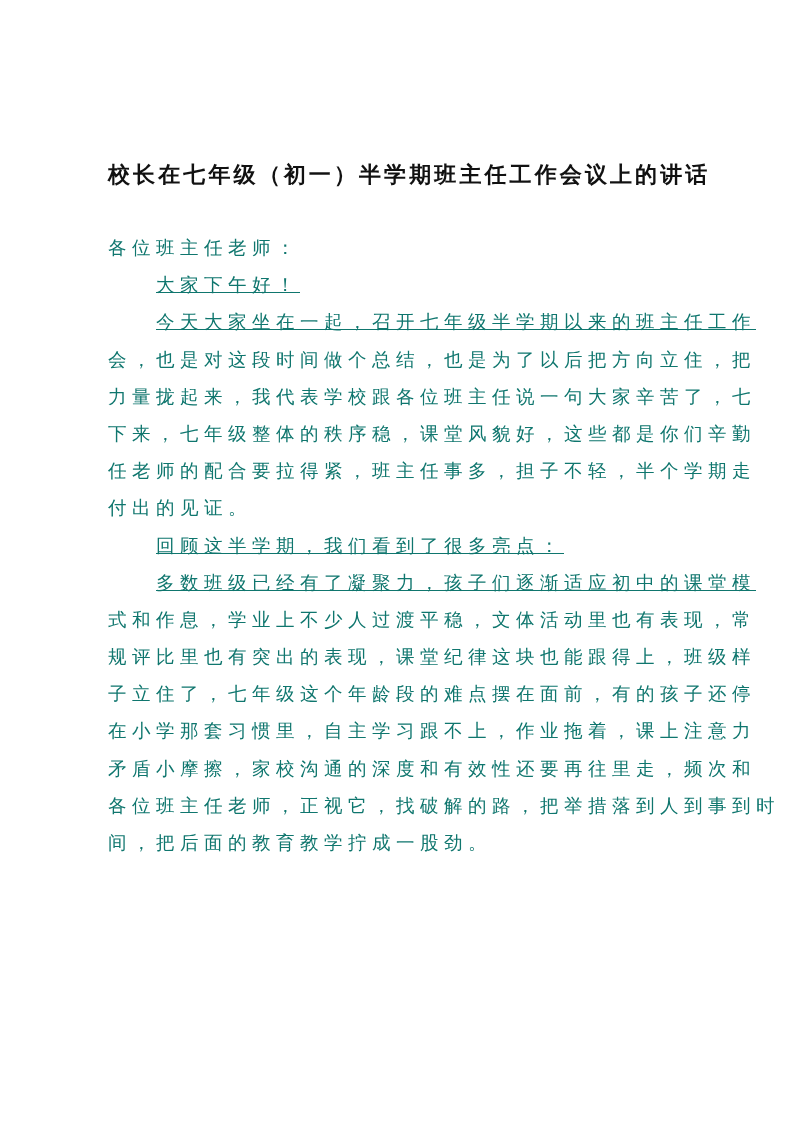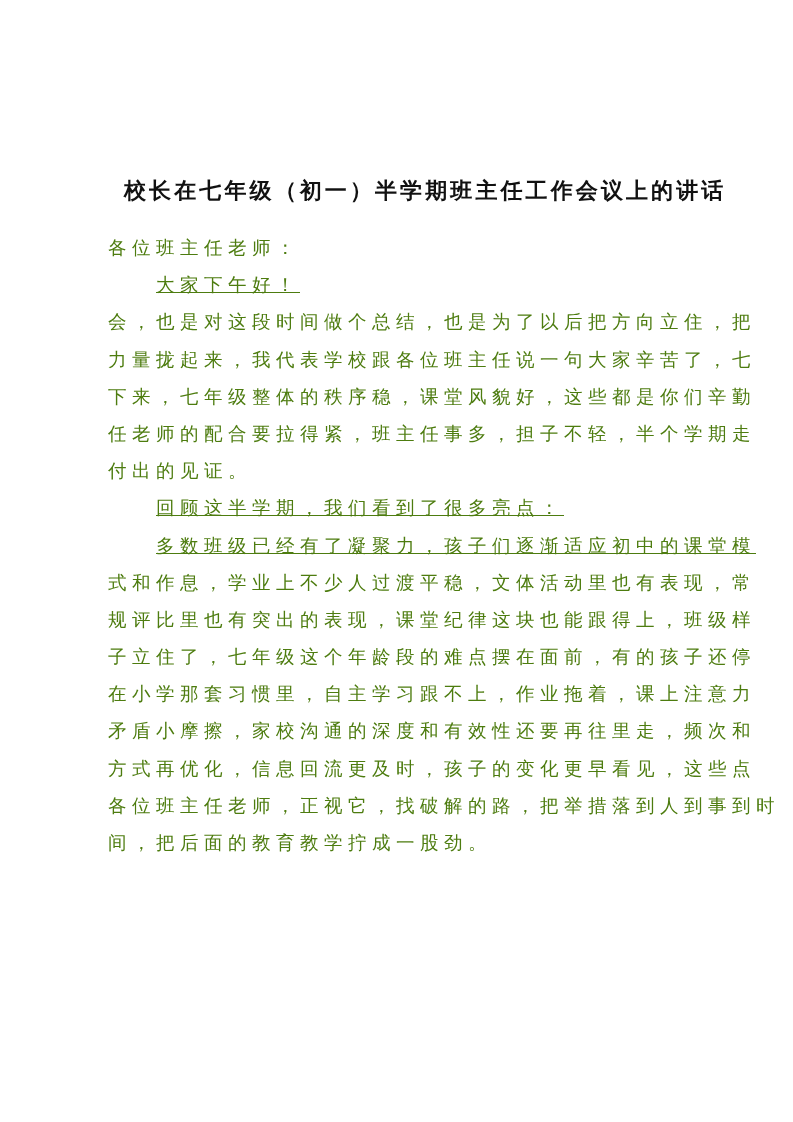--- a/index.html
+++ b/index.html
@@ -27,31 +27,31 @@
     left: 108px;
     top: 160px;
     width: 600px;
     font-family: "DejaVu Sans", "Liberation Sans", sans-serif;
     font-weight: bold;
     font-size: 22px;
     letter-spacing: 3.1px;
     line-height: 30px;
     white-space: nowrap;
     color: #111111;
-    margin: 16px;
+    margin: 0;
   }
   .body {
     position: absolute;
     left: 108px;
     top: 229px;
     width: 580px;
     font-size: 18.5px;
     line-height: 37.2px;
     letter-spacing: 5.5px;
-    color: #4d7c0f;
+    color: #0f766e;
   }
   .line {
     display: block;
     white-space: nowrap;
     height: 37.2px;
   }
   .indent {
     padding-left: 48px;
     text-decoration: underline;
   }
@@ -60,36 +60,36 @@
 <body>
 
 <div class="page">
   <h1 class="title">校长在七年级（初一）半学期班主任工作会议上的讲话</h1>
 
   <div class="body">
     <span class="line">各位班主任老师：</span>
     <span class="line indent">大家下午好！</span>
 
     <div>
+      <span class="line indent">今天大家坐在一起，召开七年级半学期以来的班主任工作</span>
       <span class="line">会，也是对这段时间做个总结，也是为了以后把方向立住，把</span>
       <span class="line">力量拢起来，我代表学校跟各位班主任说一句大家辛苦了，七</span>
       <span class="line">下来，七年级整体的秩序稳，课堂风貌好，这些都是你们辛勤</span>
       <span class="line">任老师的配合要拉得紧，班主任事多，担子不轻，半个学期走</span>
       <span class="line">付出的见证。</span>
     </div>
 
     <div>
       <span class="line indent">回顾这半学期，我们看到了很多亮点：</span>
     </div>
 
     <div>
       <span class="line indent">多数班级已经有了凝聚力，孩子们逐渐适应初中的课堂模</span>
       <span class="line">式和作息，学业上不少人过渡平稳，文体活动里也有表现，常</span>
       <span class="line">规评比里也有突出的表现，课堂纪律这块也能跟得上，班级样</span>
       <span class="line">子立住了，七年级这个年龄段的难点摆在面前，有的孩子还停</span>
       <span class="line">在小学那套习惯里，自主学习跟不上，作业拖着，课上注意力</span>
       <span class="line">矛盾小摩擦，家校沟通的深度和有效性还要再往里走，频次和</span>
-      <span class="line">方式再优化，信息回流更及时，孩子的变化更早看见，这些点</span>
       <span class="line">各位班主任老师，正视它，找破解的路，把举措落到人到事到时</span>
       <span class="line">间，把后面的教育教学拧成一股劲。</span>
     </div>
   </div>
 </div>
 
 </body></html>

